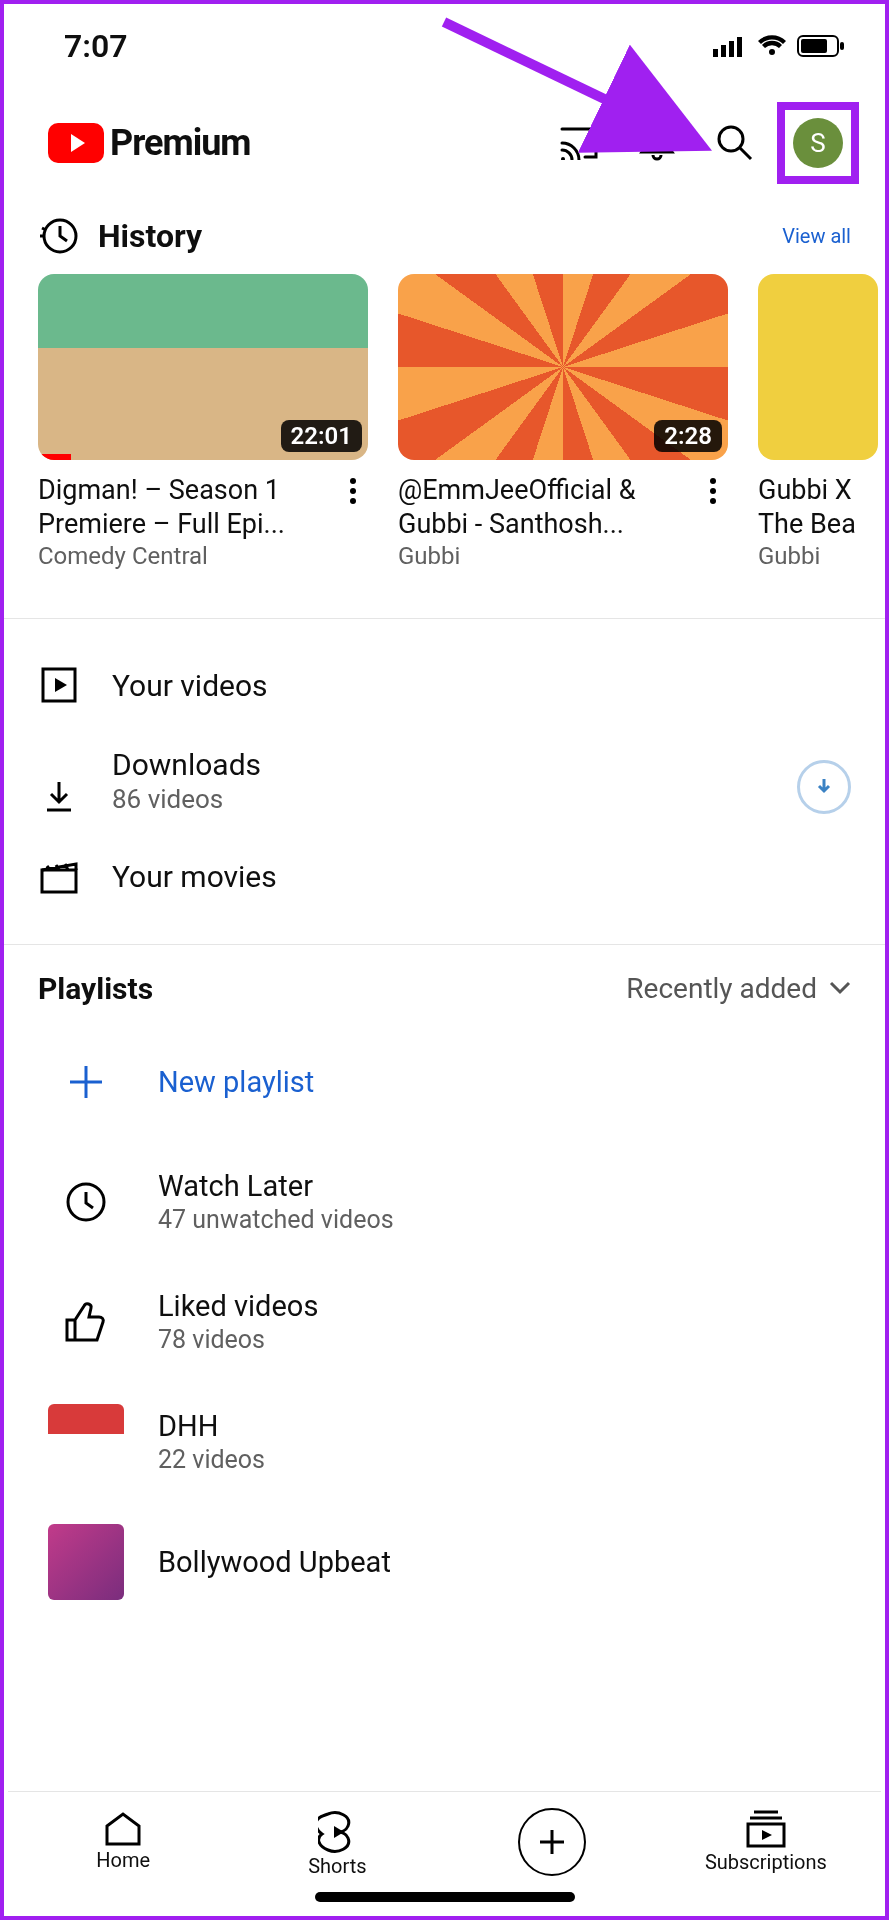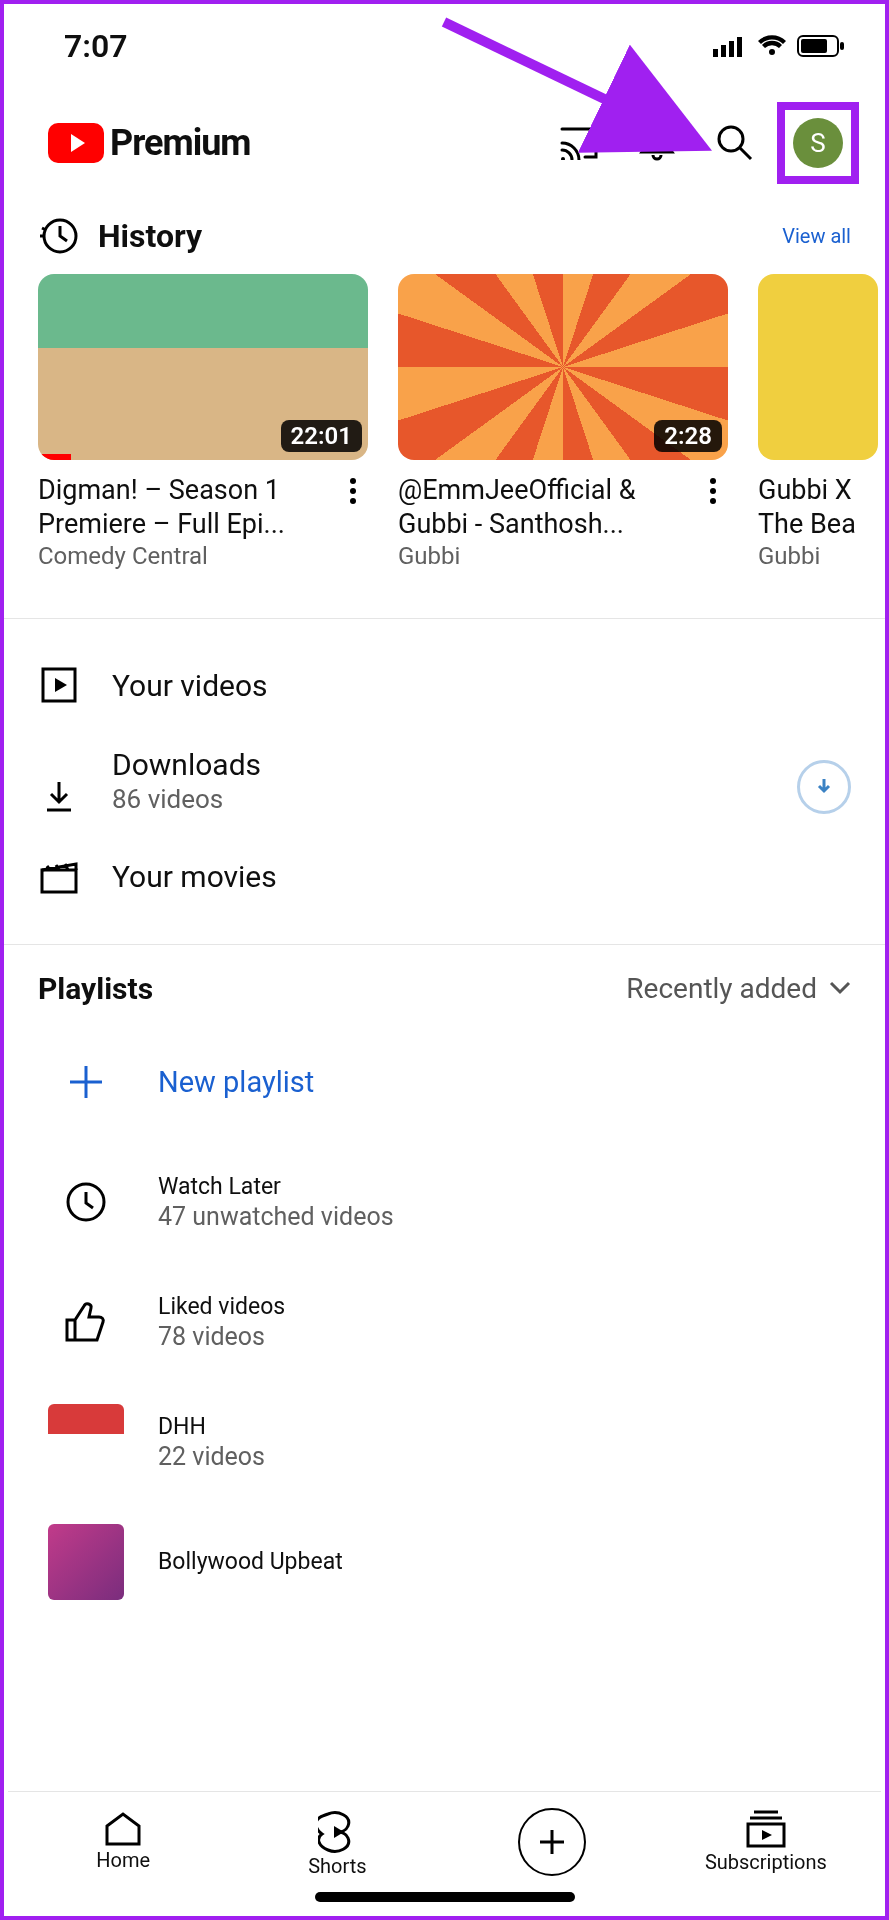--- a/index.html
+++ b/index.html
@@ -109,21 +109,21 @@
   }
   
   .pl-head{display:flex;align-items:center;padding:26px 34px 10px 34px;}
   .pl-title{font-size:30px;font-weight:700;}
   .pl-sort{margin-left:auto;display:flex;align-items:center;gap:12px;color:#555;font-size:28px;}
   .pl-list{padding:6px 44px;}
   .pl-item{display:flex;align-items:center;gap:34px;padding:22px 0;}
   .pl-thumb{width:76px;height:76px;border-radius:6px;background:#ddd;display:flex;align-items:center;justify-content:center;flex-shrink:0;}
   .pl-icon{width:76px;height:76px;display:flex;align-items:center;justify-content:center;flex-shrink:0;}
   .pl-texts{flex:1;}
-  .pl-label{font-size:23px;}
+  .pl-label{font-size:29px;}
   .pl-new{color:var(--blue);font-size:29px;}
   .pl-sub{font-size:25px;color:var(--muted);margin-top:2px;}
   .pl-thumb.img1{background:linear-gradient(#d83a3a 0 40%,#fff 40% 100%);}
   .pl-thumb.img2{background:linear-gradient(135deg,#c13b8a,#7a2d7d);}
   
   .tabbar{
     position:absolute;left:4px;right:4px;bottom:4px;
     border-top:1px solid var(--border);background:#fff;
     display:flex;align-items:flex-start;justify-content:space-around;
     padding:18px 8px 34px 8px;

